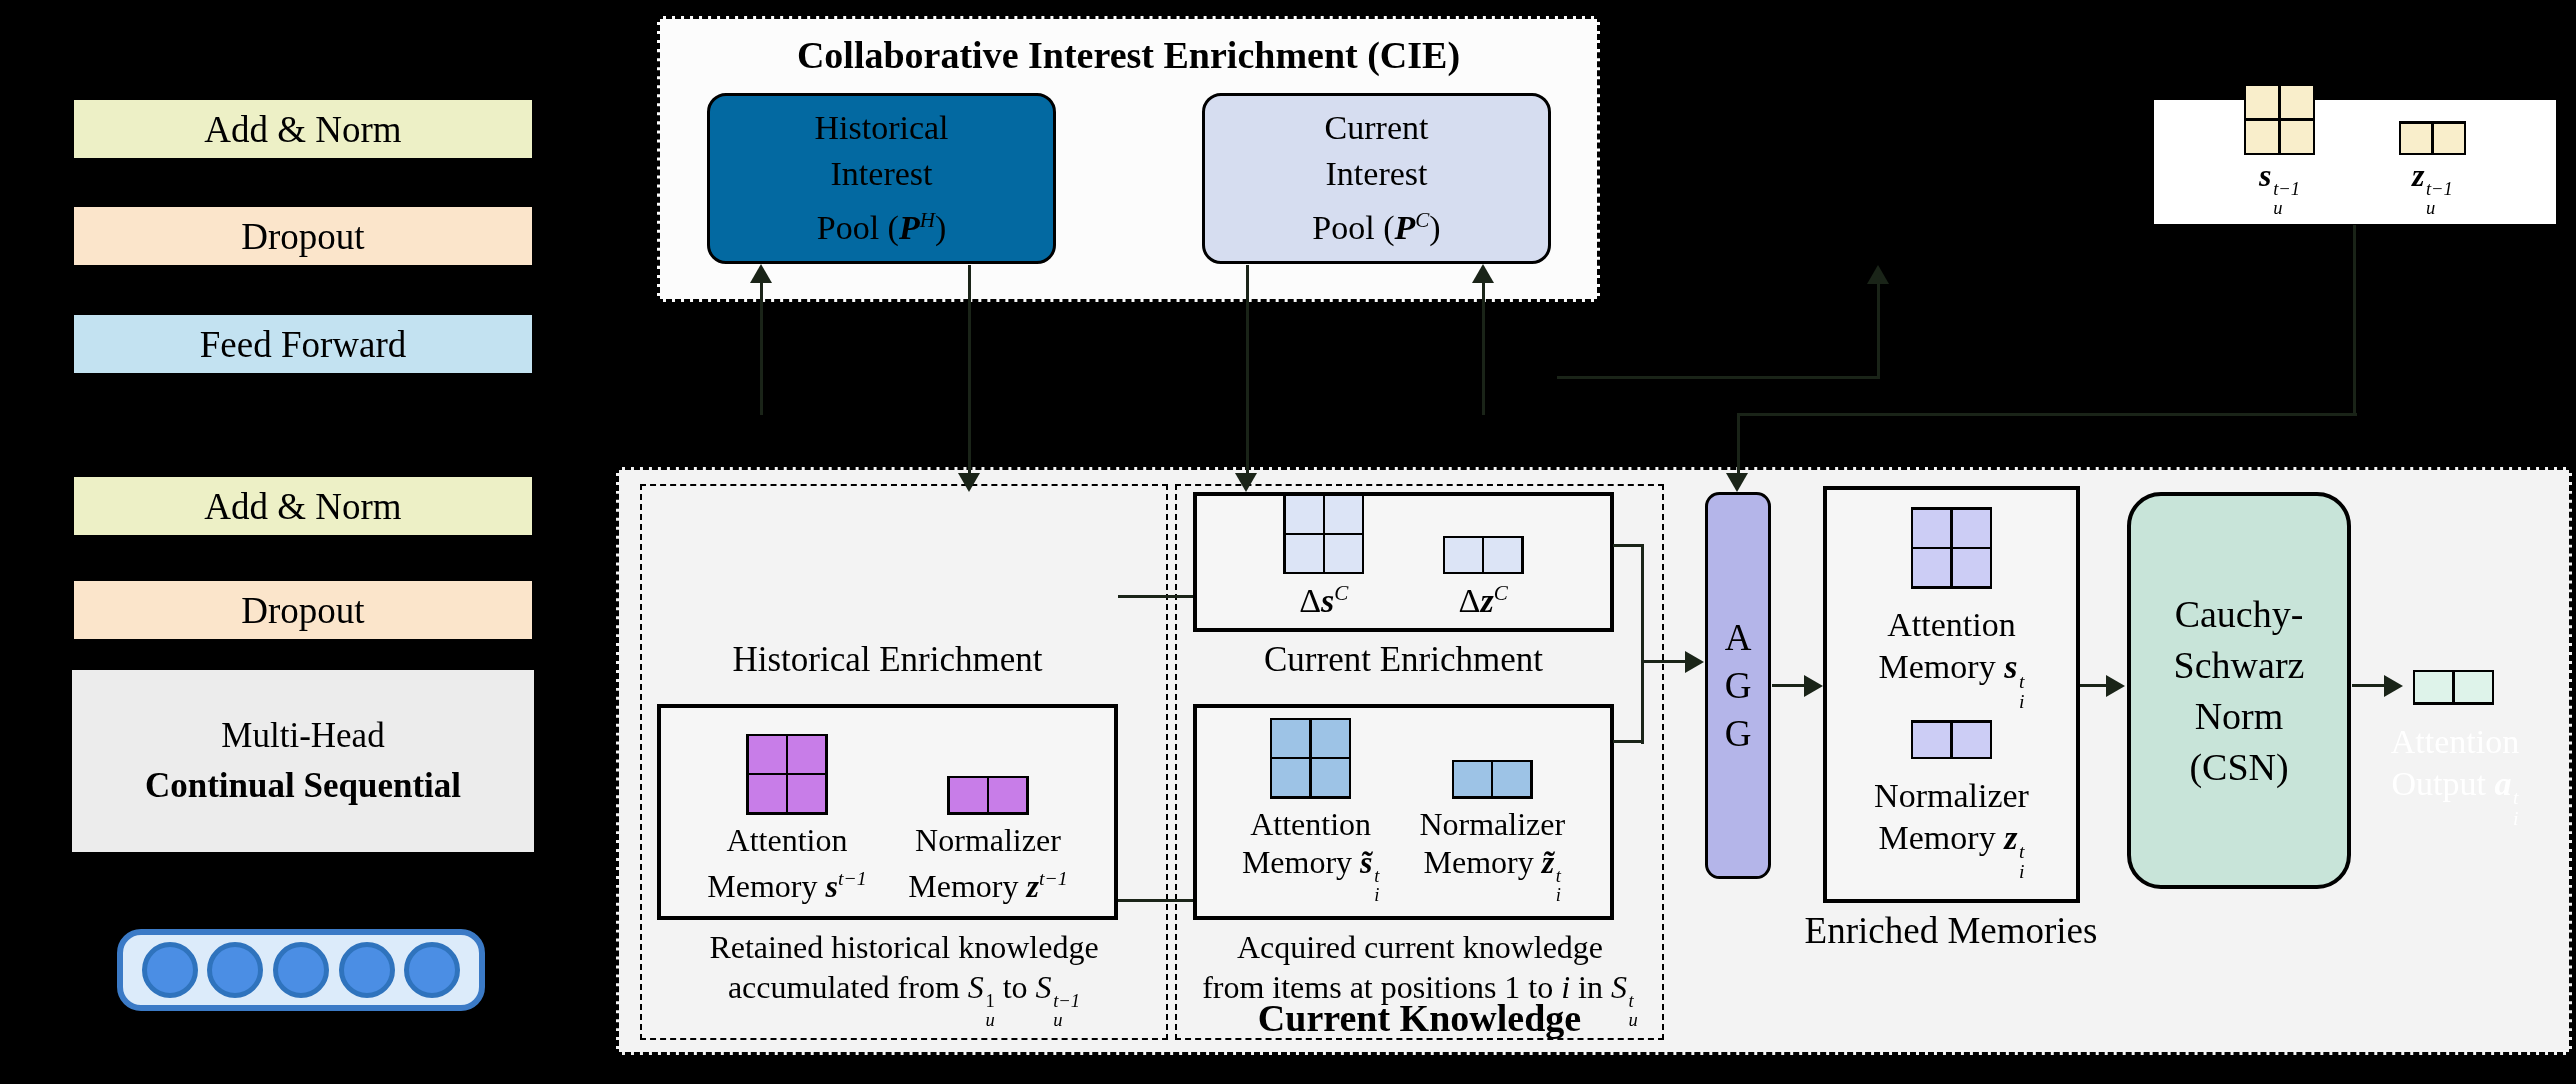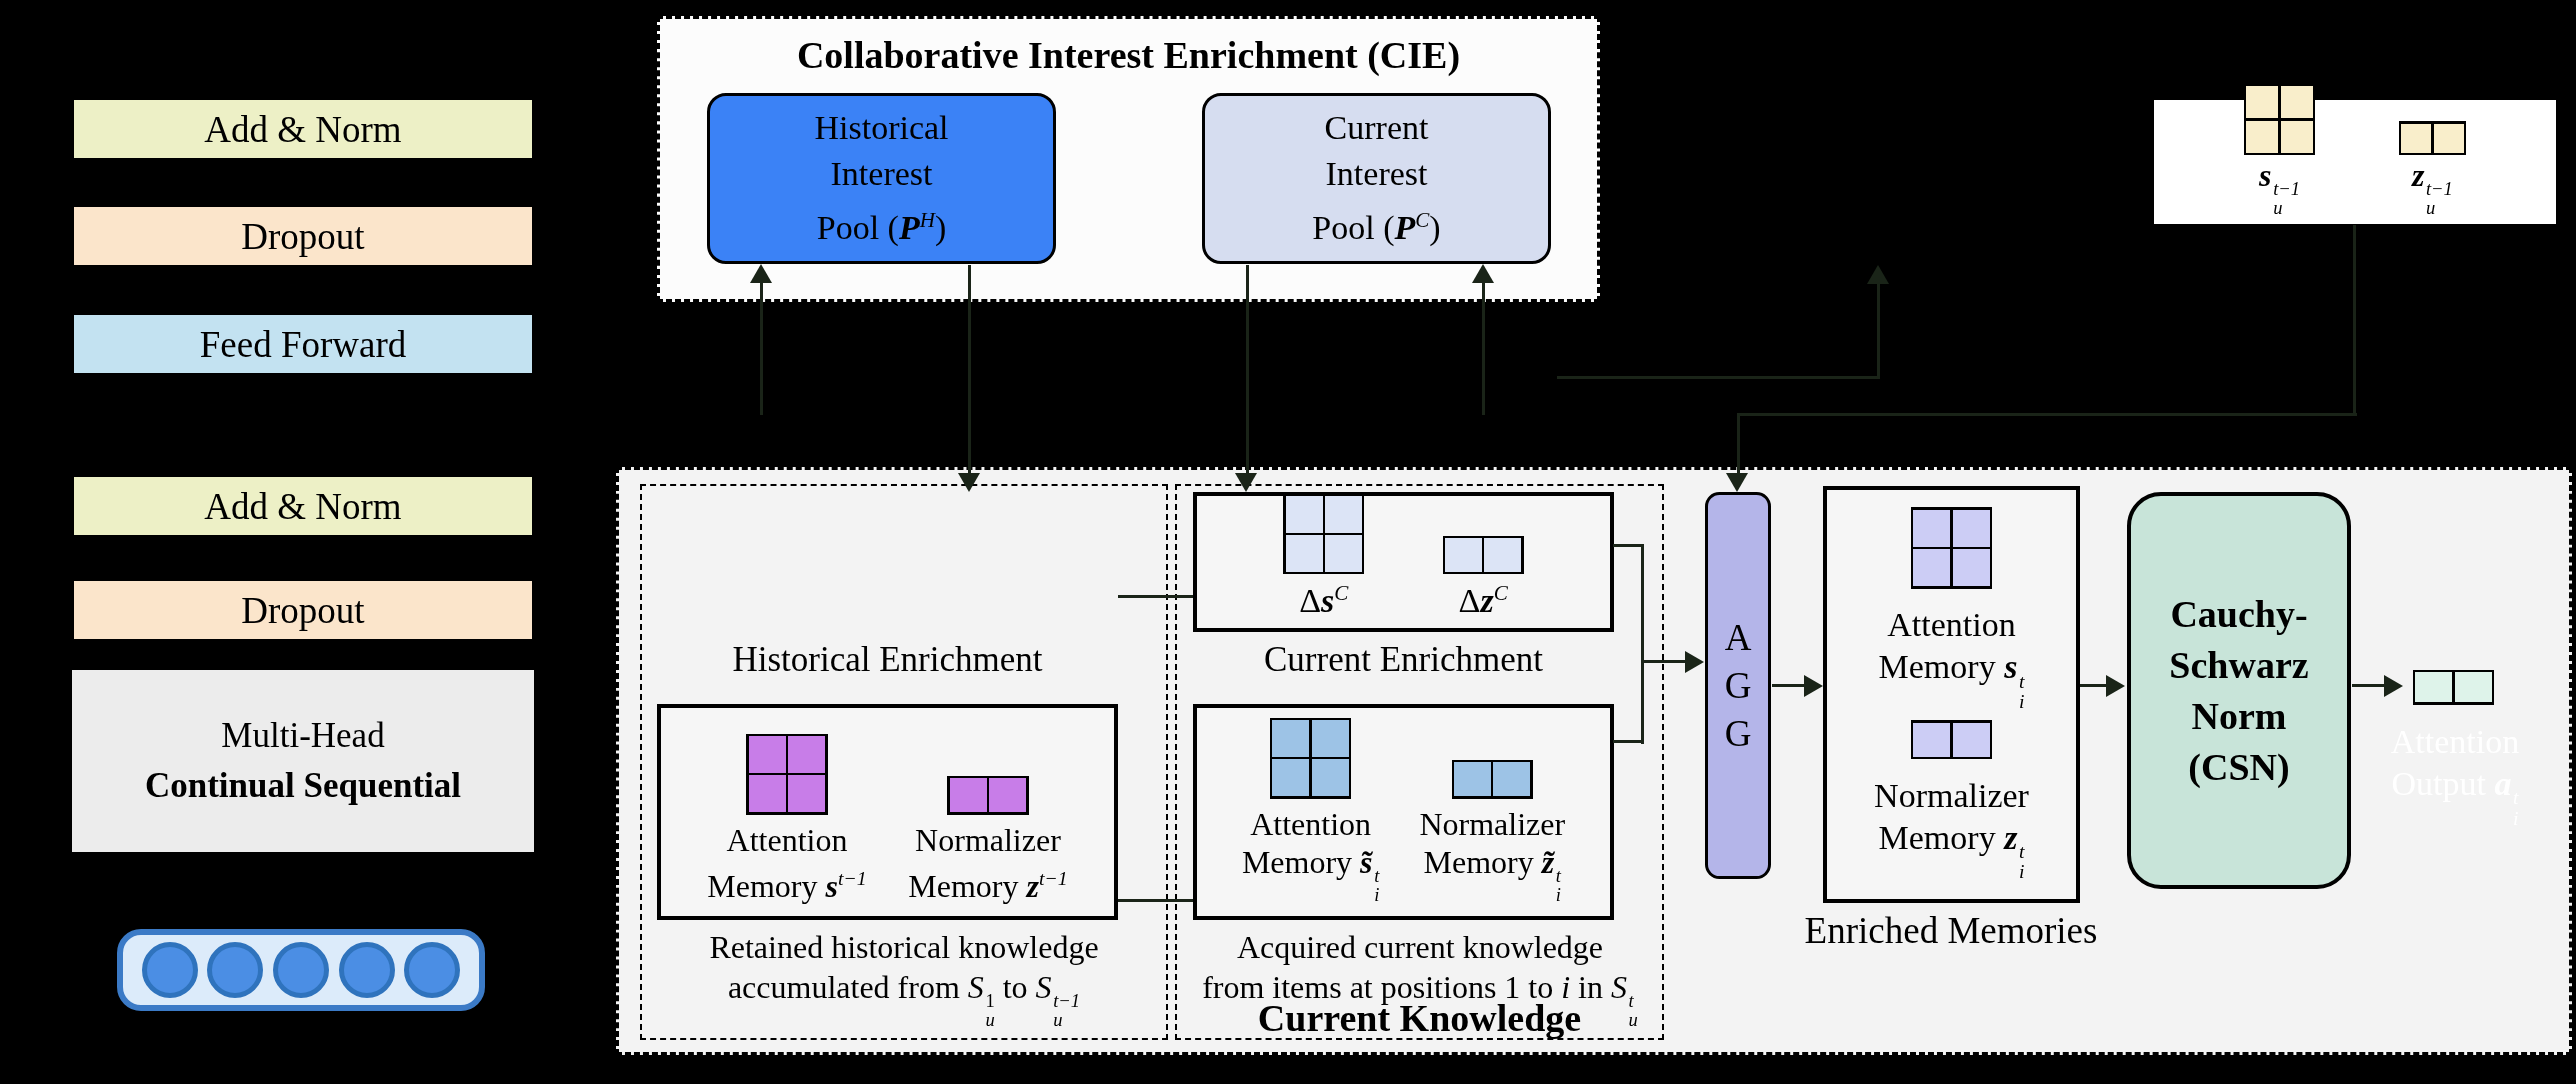--- a/index.html
+++ b/index.html
@@ -22,21 +22,21 @@
   .dashed-thin{border:2.4px dashed #000;}
 
   
   .pool{top:93px;width:349px;height:171px;border:3.2px solid #000;border-radius:19px;
         font-size:34px;line-height:46px;}
   .pka{left:1705px;top:98px;width:373px;height:168px;border-radius:24px;font-weight:bold;
        font-size:35px;line-height:50px;}
   .aggbox{left:1705px;top:492px;width:66px;height:387px;border:3.2px solid #000;border-radius:14.4px;
           font-size:37px;line-height:48px;}
   .csnbox{left:2127px;top:492px;width:224px;height:397px;border:4.8px solid #000;border-radius:34px;
-          font-weight:bold;font-size:38px;line-height:51px;}
+          font-weight:normal;font-size:38px;line-height:51px;}
 
   
   .solidbox{background:#f6f6f6;border:4px solid #000;}
 
   
   .m22,.m12{display:grid;gap:2.4px;background:#000;padding:2.4px;}
   .m22{grid-template-columns:repeat(2,var(--s));grid-auto-rows:var(--s);}
   .m12{grid-template-columns:repeat(2,var(--s));grid-auto-rows:var(--sh,var(--s));}
   .m22>i,.m12>i{display:block;background:var(--c);}
 
@@ -85,21 +85,21 @@
     <span class="tok"></span>
     <span class="tok"></span>
     <span class="tok"></span>
     <span class="tok"></span>
     <span class="tok"></span>
   </div>
 
   <div class="abs dashed" style="left:657px;top:16px;width:943px;height:286px;background:#fcfcfc;">
     <div style="text-align:center;font-size:38px;font-weight:bold;margin-top:14.4px;">Collaborative Interest Enrichment (CIE)</div>
   </div>
-  <div class="abs ctr pool" style="left: 707px; background: #3b82f6;">
+  <div class="abs ctr pool" style="left: 707px; background: #0369a1;">
     <div>
       <div>Historical</div>
       <div>Interest</div>
       <div>Pool (<b class="mi">P</b><sup class="it">H</sup>)</div>
     </div>
   </div>
   <div class="abs ctr pool" style="left: 1202px; background: rgb(214, 221, 240);">
     <div>
       <div>Current</div>
       <div>Interest</div>

